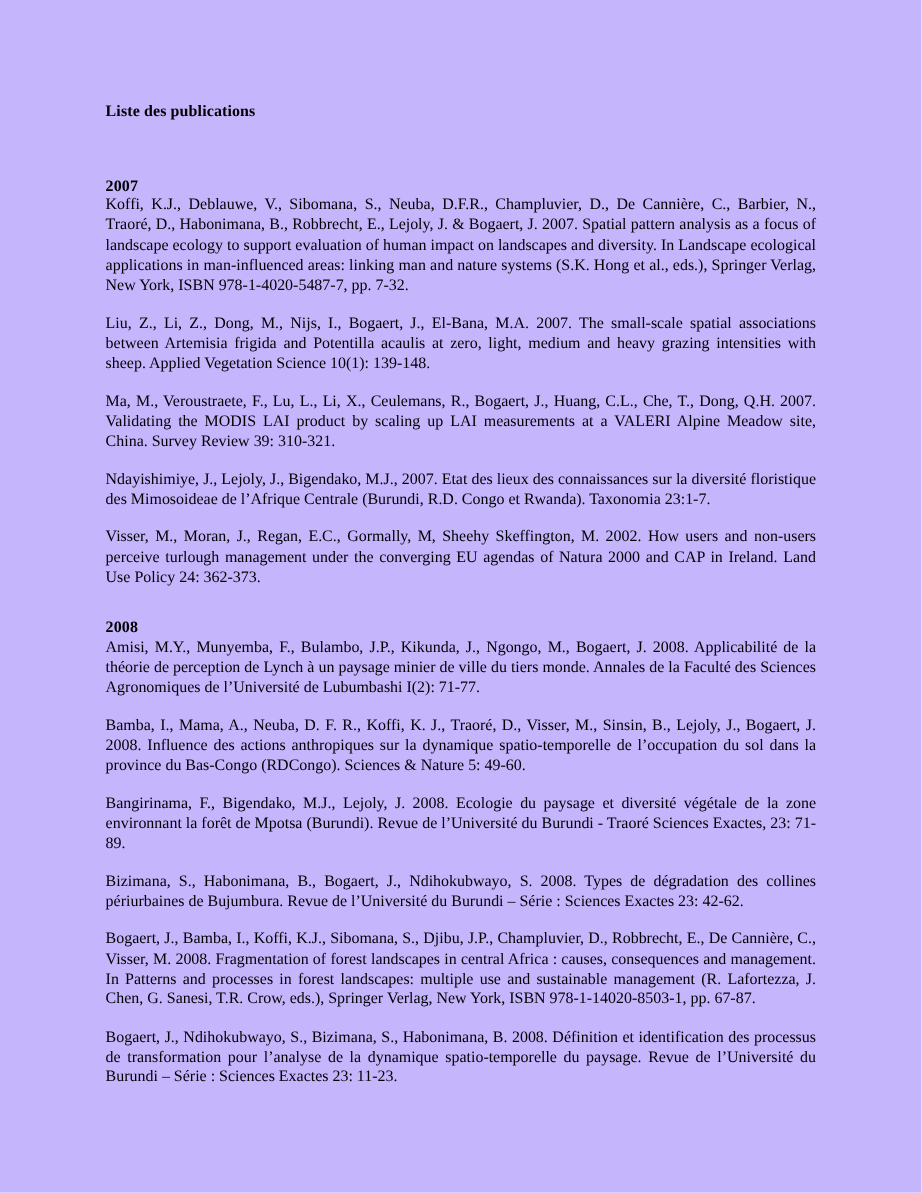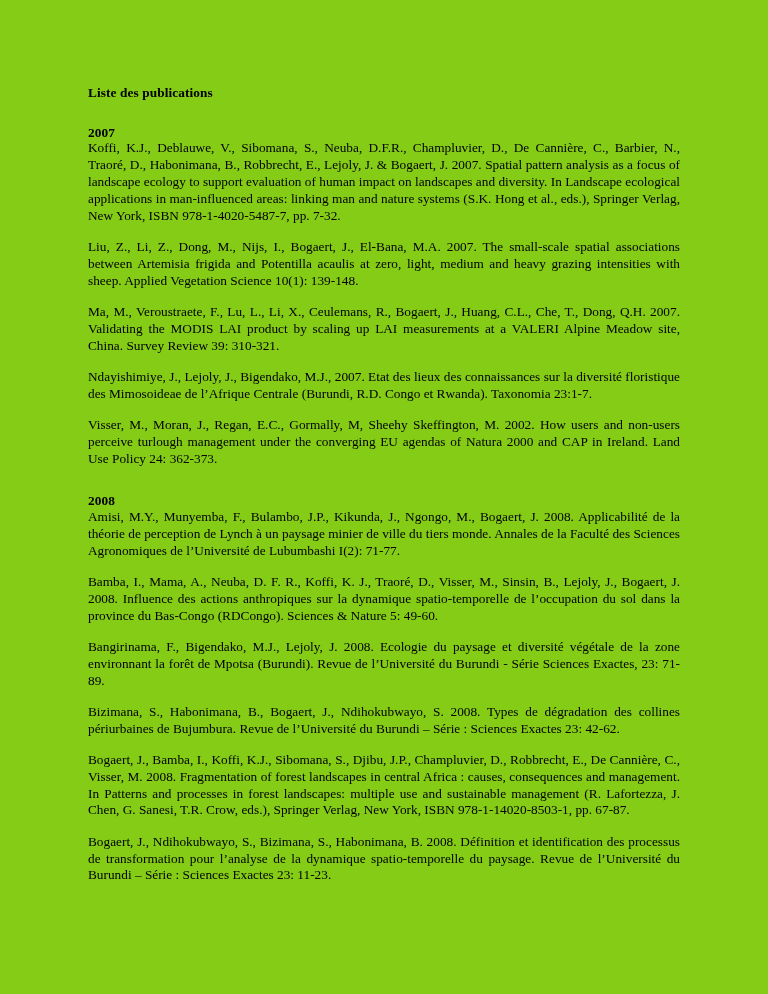--- a/index.html
+++ b/index.html
@@ -40,21 +40,21 @@
     line-height: 1.18;
     margin: 0;
     text-align: left;
     letter-spacing: 0.1px;
   }
   .section {
     margin: 0;
   }
   
   .section.first-section {
-    margin-top: 24px;
+    margin-top: 46px;
   }
   .section + .section {
     margin-top: 26px;
   }
   .entry {
     font-size: 13.3px;
     line-height: 1.265;
     text-align: justify;
     text-justify: inter-word;
     margin: 0;
@@ -66,39 +66,39 @@
   }
   .entry + .entry {
     margin-top: 14.5px;
   }
   .it {
   }
 </style>
 </head>
 <body style="background: rgb(255, 255, 255); color: rgb(0, 0, 0);">
 
-<div class="page" style="background: #84cc16;">
+<div class="page" style="background: #c4b5fd;">
   <div class="doc-body">
 
     <div class="doc-title">Liste des publications</div>
 
     <div id="sections-root">
         <div class="section first-section">
           <div class="year-heading">2007</div>
           <p class="entry"><span>Koffi, K.J., Deblauwe, V., Sibomana, S., Neuba, D.F.R., Champluvier, D., De Cannière, C., Barbier, N., Traoré, D., Habonimana, B., Robbrecht, E., Lejoly, J. &amp; Bogaert, J. 2007. Spatial pattern analysis as a focus of landscape ecology to support evaluation of human impact on landscapes and diversity. </span><span class="it">In</span><span> Landscape ecological applications in man-influenced areas: linking man and nature systems (S.K. Hong </span><span class="it">et al.</span><span>, eds.), Springer Verlag, New York, ISBN 978-1-4020-5487-7, pp. 7-32.</span></p>
           <p class="entry"><span>Liu, Z., Li, Z., Dong, M., Nijs, I., Bogaert, J., El-Bana, M.A. 2007. The small-scale spatial associations between </span><span class="it">Artemisia frigida</span><span> and </span><span class="it">Potentilla acaulis</span><span> at zero, light, medium and heavy grazing intensities with sheep. </span><span class="it">Applied Vegetation Science</span><span> 10(1): 139-148.</span></p>
           <p class="entry"><span>Ma, M., Veroustraete, F., Lu, L., Li, X., Ceulemans, R., Bogaert, J., Huang, C.L., Che, T., Dong, Q.H. 2007. Validating the MODIS LAI product by scaling up LAI measurements at a VALERI Alpine Meadow site, China. </span><span class="it">Survey Review</span><span> 39: 310-321.</span></p>
           <p class="entry"><span>Ndayishimiye, J., Lejoly, J., Bigendako, M.J., 2007. Etat des lieux des connaissances sur la diversité floristique des Mimosoideae de l’Afrique Centrale (Burundi, R.D. Congo et Rwanda). Taxonomia 23:1-7.</span></p>
           <p class="entry"><span>Visser, M., Moran, J., Regan, E.C., Gormally, M, Sheehy Skeffington, M. 2002. How users and non-users perceive turlough management under the converging EU agendas of Natura 2000 and CAP in Ireland. </span><span class="it">Land Use Policy</span><span> 24: 362-373.</span></p>
         </div>
         <div class="section">
           <div class="year-heading">2008</div>
           <p class="entry"><span>Amisi, M.Y., Munyemba, F., Bulambo, J.P., Kikunda, J., Ngongo, M., Bogaert, J. 2008. Applicabilité de la théorie de perception de Lynch à un paysage minier de ville du tiers monde. </span><span class="it">Annales de la Faculté des Sciences Agronomiques de l’Université de Lubumbashi</span><span> I(2): 71-77.</span></p>
           <p class="entry"><span>Bamba, I., Mama, A., Neuba, D. F. R., Koffi, K. J., Traoré, D., Visser, M., Sinsin, B., Lejoly, J., Bogaert, J. 2008. Influence des actions anthropiques sur la dynamique spatio-temporelle de l’occupation du sol dans la province du Bas-Congo (RDCongo). </span><span class="it">Sciences &amp; Nature</span><span> 5: 49-60.</span></p>
-          <p class="entry"><span>Bangirinama, F., Bigendako, M.J., Lejoly, J. 2008. Ecologie du paysage et diversité végétale de la zone environnant la forêt de Mpotsa (Burundi). </span><span class="it">Revue de l’Université du Burundi - Série Sciences Exactes,</span><span> 23: 71-89.</span></p>
+          <p class="entry"><span>Bangirinama, F., Bigendako, M.J., Lejoly, J. 2008. Ecologie du paysage et diversité végétale de la zone environnant la forêt de Mpotsa (Burundi). </span><span class="it">Revue de l’Université du Burundi - Traoré Sciences Exactes,</span><span> 23: 71-89.</span></p>
           <p class="entry"><span>Bizimana, S., Habonimana, B., Bogaert, J., Ndihokubwayo, S. 2008. Types de dégradation des collines périurbaines de Bujumbura. </span><span class="it">Revue de l’Université du Burundi – Série : Sciences Exactes</span><span> 23: 42-62.</span></p>
           <p class="entry"><span>Bogaert, J., Bamba, I., Koffi, K.J., Sibomana, S., Djibu, J.P., Champluvier, D., Robbrecht, E., De Cannière, C., Visser, M. 2008. Fragmentation of forest landscapes in central Africa : causes, consequences and management. </span><span class="it">In</span><span> Patterns and processes in forest landscapes: multiple use and sustainable management (R. Lafortezza, J. Chen, G. Sanesi, T.R. Crow, eds.), Springer Verlag, New York, ISBN 978-1-14020-8503-1, pp. 67-87.</span></p>
           <p class="entry"><span>Bogaert, J., Ndihokubwayo, S., Bizimana, S., Habonimana, B. 2008. Définition et identification des processus de transformation pour l’analyse de la dynamique spatio-temporelle du paysage. </span><span class="it">Revue de l’Université du Burundi – Série : Sciences Exactes</span><span> 23: 11-23.</span></p>
         </div>
       </div>
 
   </div>
 </div>
 
 </body></html>

